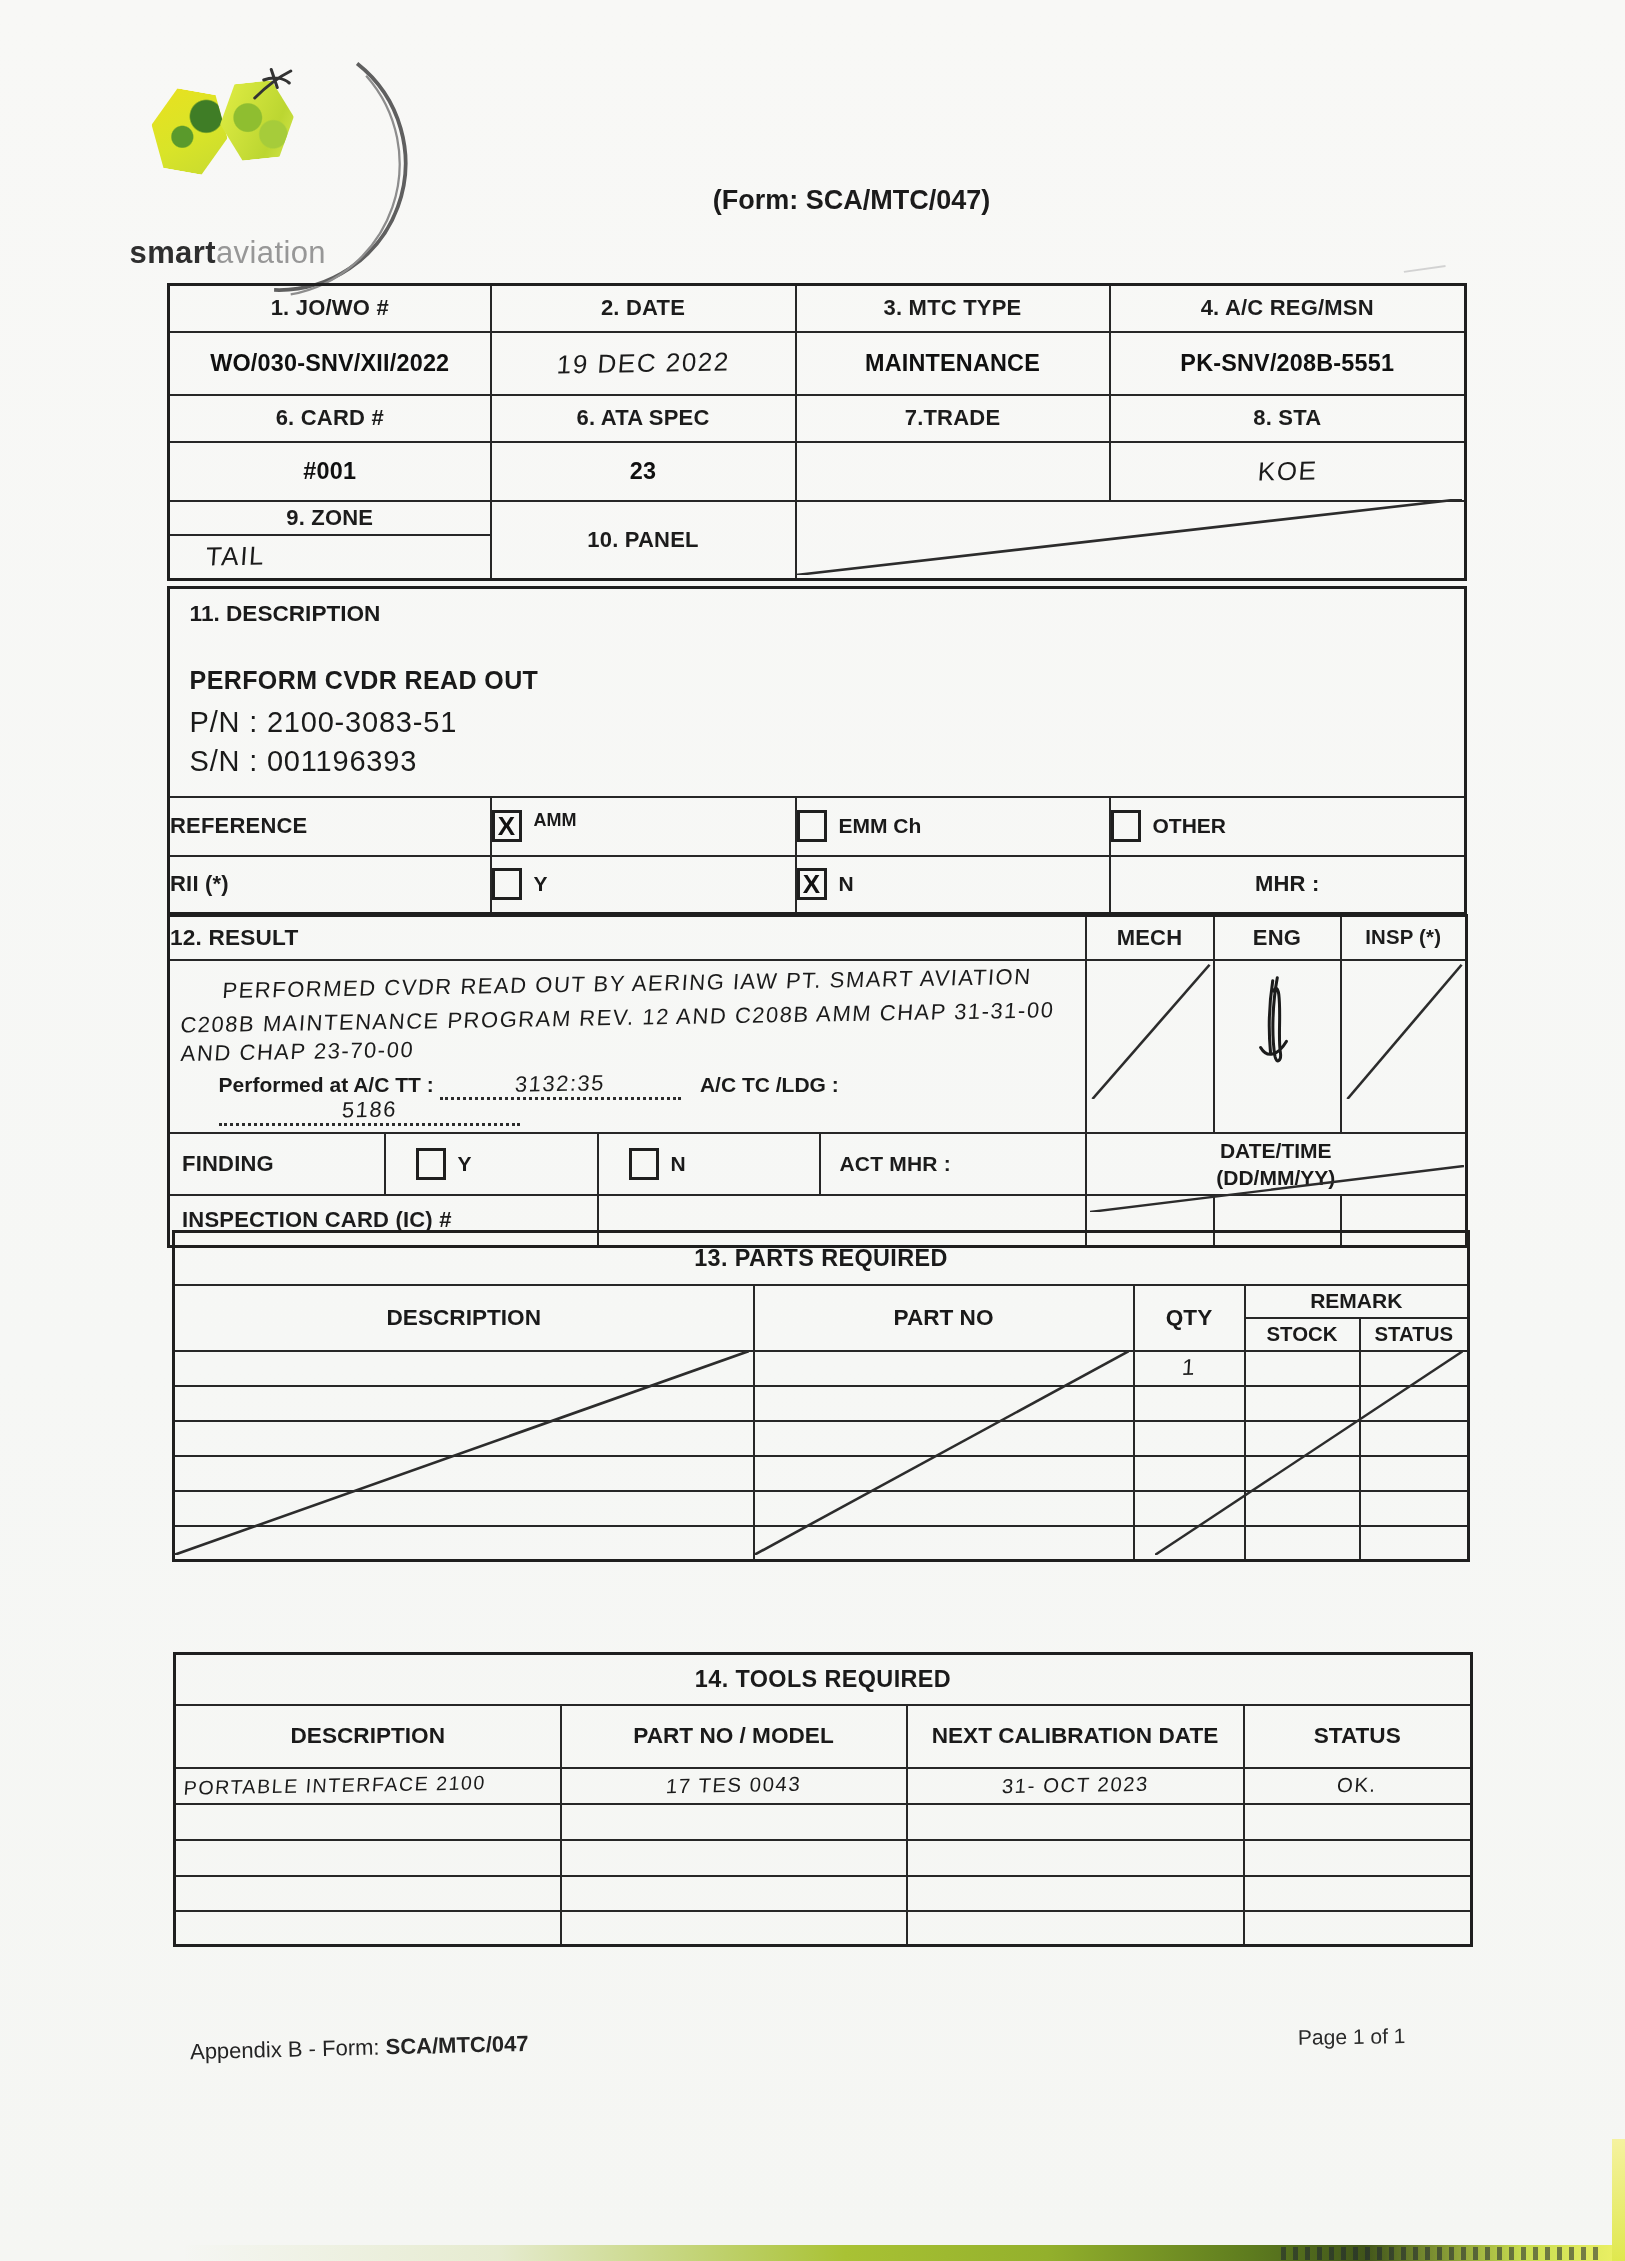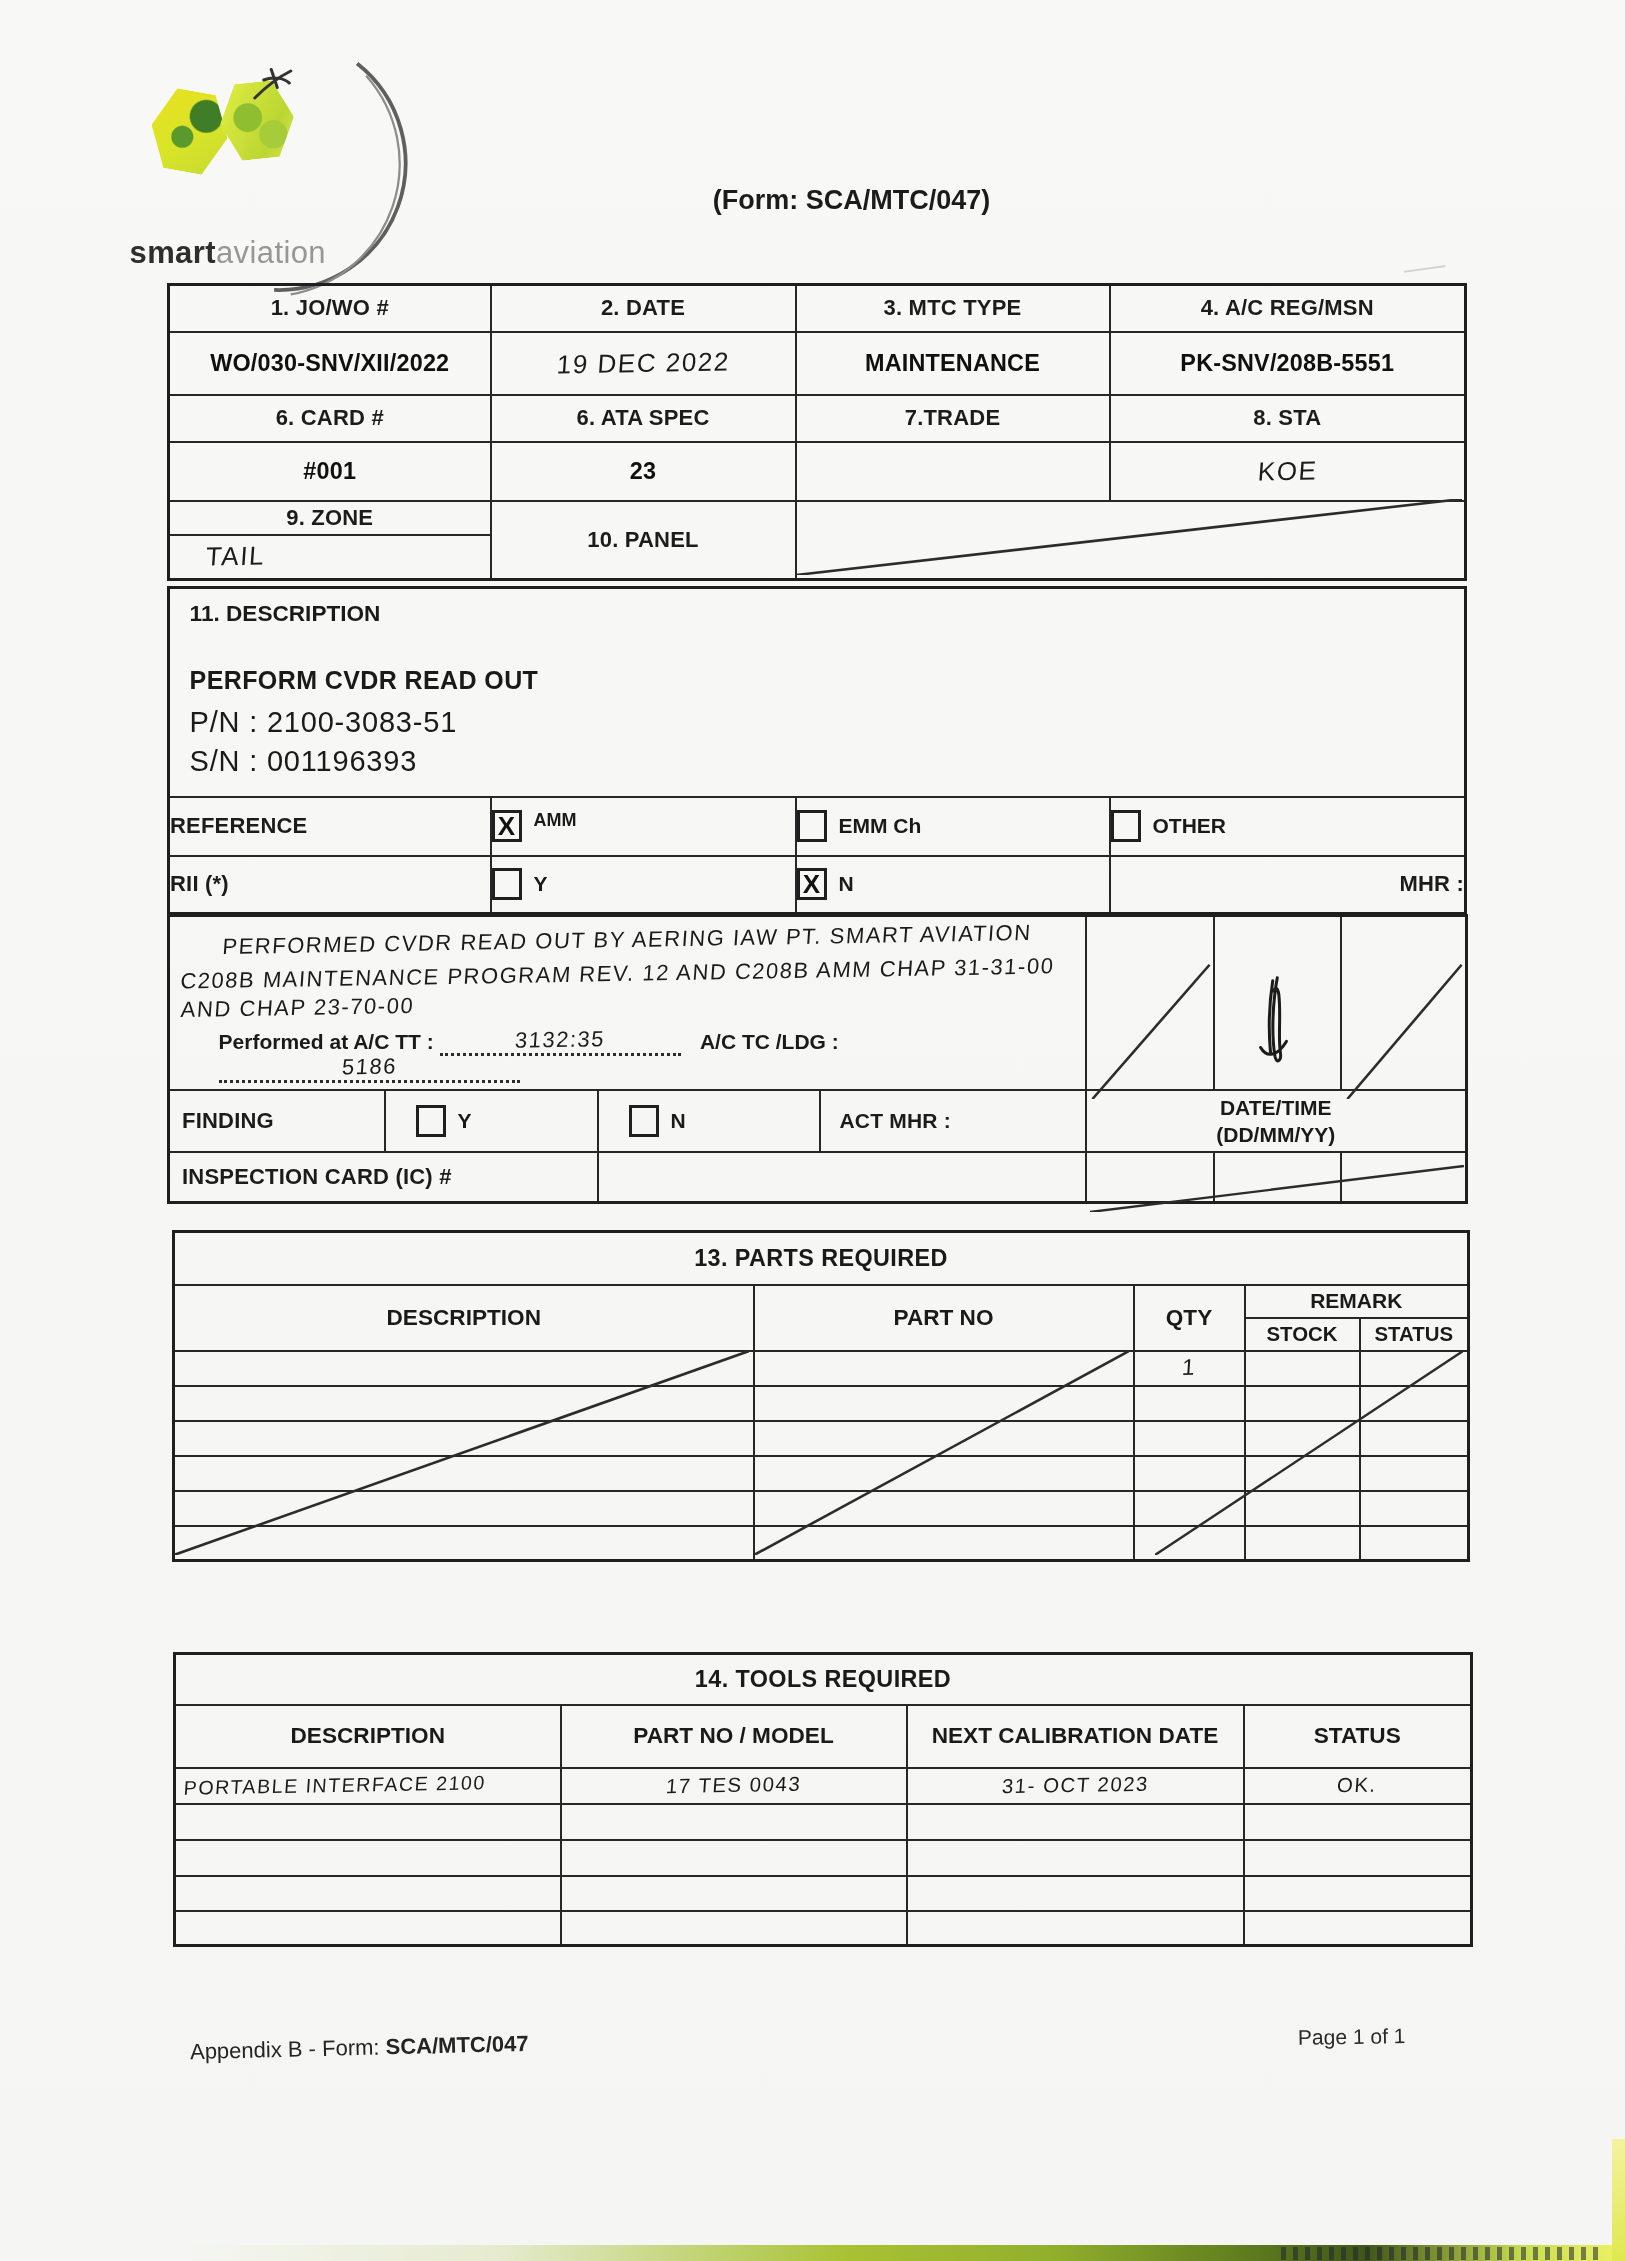--- a/index.html
+++ b/index.html
@@ -176,36 +176,42 @@
       </td>
     </tr>
     <tr style="height:58px">
       <td class="lbl left" style="text-align:left">RII (*)</td>
       <td class="left">
         <span class="cbx"></span><span class="cbx-lab">Y</span>
       </td>
       <td class="left">
         <span class="cbx">X</span><span class="cbx-lab">N</span>
       </td>
-      <td class="lbl left" style="text-align:right">MHR :</td>
+      <td class="lbl left" style="text-align:center">MHR :</td>
     </tr>
   </tbody>
     </table>
 
   <table class="frm" style="left:167px; top:914px;">
     <colgroup>
       <col style="width:216px">
         <col style="width:213px">
         <col style="width:222px">
         <col style="width:266px">
       <col style="width:128px">
         <col style="width:127px">
         <col style="width:126px">
     </colgroup>
     <tbody>
+        <tr style="height:44px">
+      <td colspan="4" class="lbl left" style="text-align:left; font-size:22.6px">12. RESULT</td>
+      <td class="lbl">MECH</td>
+      <td class="lbl">ENG</td>
+      <td class="lbl" style="font-size:20.4px">INSP (*)</td>
+    </tr>
     <tr style="height:143px">
       <td colspan="4" class="result-cell">
         <div class="res-line hand" style="margin-left:42px">PERFORMED  CVDR  READ  OUT  BY AERING  IAW  PT. SMART  AVIATION</div>
         <div class="res-line hand">C208B MAINTENANCE  PROGRAM  REV. 12  AND  C208B AMM  CHAP  31-31-00</div>
         <div class="res-line hand">AND  CHAP  23-70-00</div>
         <div class="performed">
           <span>Performed at A/C TT :</span>
           <span class="dots"><span class="hand">3132:35</span></span>
           <span style="margin-left:13.6px">A/C TC /LDG :</span>
           <span class="dots dots2"><span class="hand">5186</span></span>

